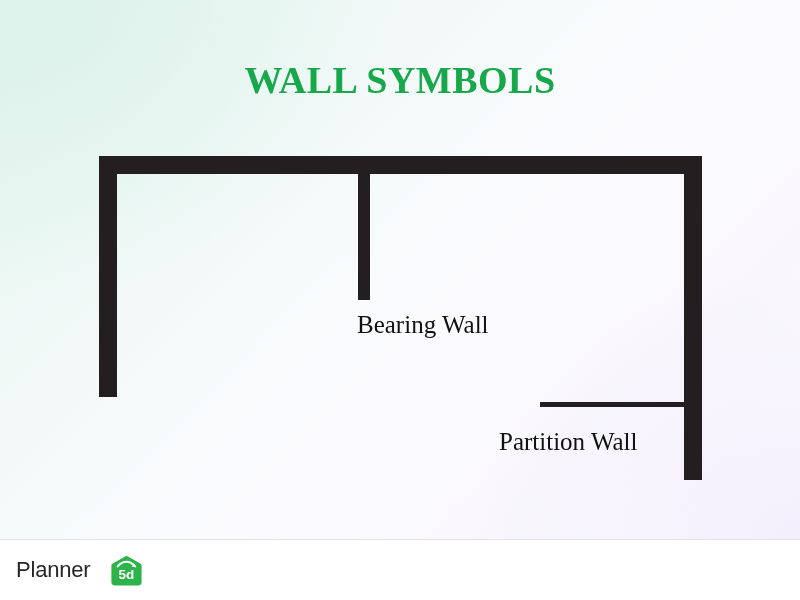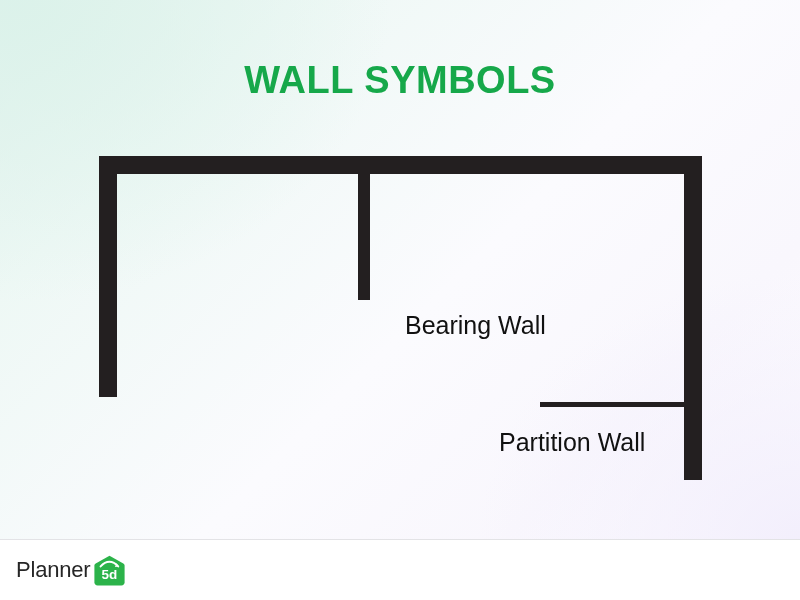--- a/index.html
+++ b/index.html
@@ -27,20 +27,21 @@
     position: absolute;
     left: 0;
     top: 0;
     width: 800px;
     height: 539px;
     background:
       radial-gradient(ellipse 520px 420px at 2% 0%, rgba(219,242,234,0.95) 0%, rgba(219,242,234,0.0) 72%),
       radial-gradient(ellipse 460px 380px at 100% 100%, rgba(242,238,252,0.95) 0%, rgba(242,238,252,0.0) 70%),
       linear-gradient(135deg, #e4f3ee 0%, #eef8f5 22%, #fbfbfe 55%, #f9f7fd 78%, #fdfcff 100%);
     overflow: hidden;
+    font-family: Liberation Serif, serif;
   }
 
   
   #title {
     position: absolute;
     left: 0;
     top: 58px;
     width: 800px;
     text-align: center;
     font-size: 38px;
@@ -110,21 +111,20 @@
     line-height: 1.15;
     white-space: nowrap;
   }
   #label-structural {
     left: 98px;
     top: 413px;
   }
   #label-bearing {
     left: 357px;
     top: 311px;
-    margin-left: 48px;
   }
   #label-partition {
     left: 499px;
     top: 428px;
   }
 
   
   #footer {
     position: absolute;
     left: 0;
@@ -135,21 +135,21 @@
     border-top: 1px solid #e3e3e6;
     box-sizing: border-box;
   }
 
   #logo {
     position: absolute;
     left: 16px;
     top: 12px;
     display: flex;
     align-items: center;
-    gap: 4px;
+    gap: 21px;
     height: 36px;
   }
 
   #logo-word {
     font-size: 22px;
     font-weight: normal;
     color: #262626;
     letter-spacing: -0.2px;
     line-height: 1;
   }

